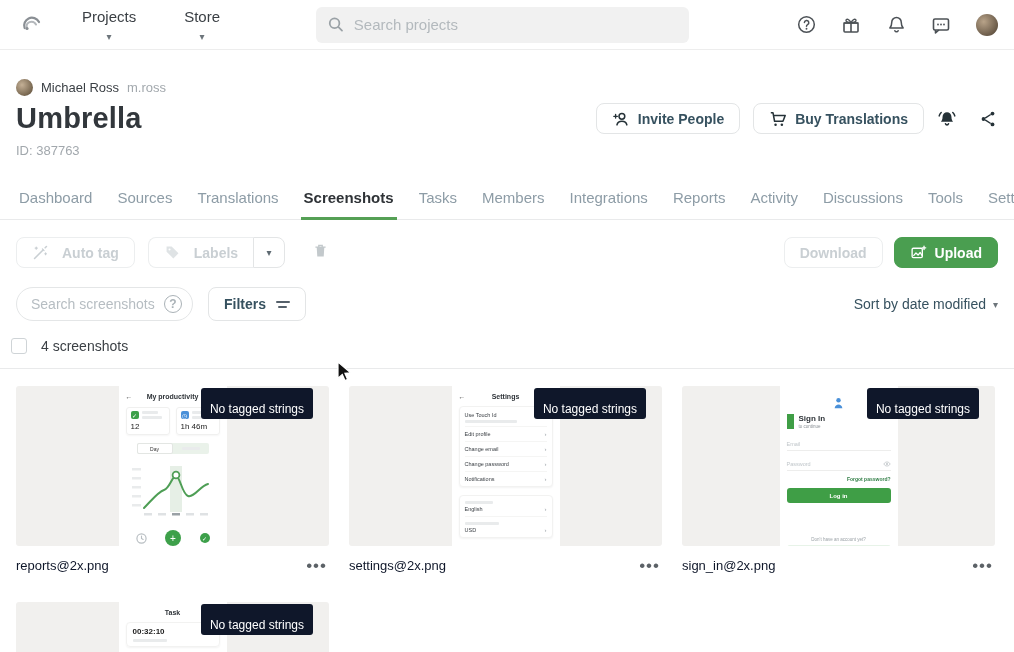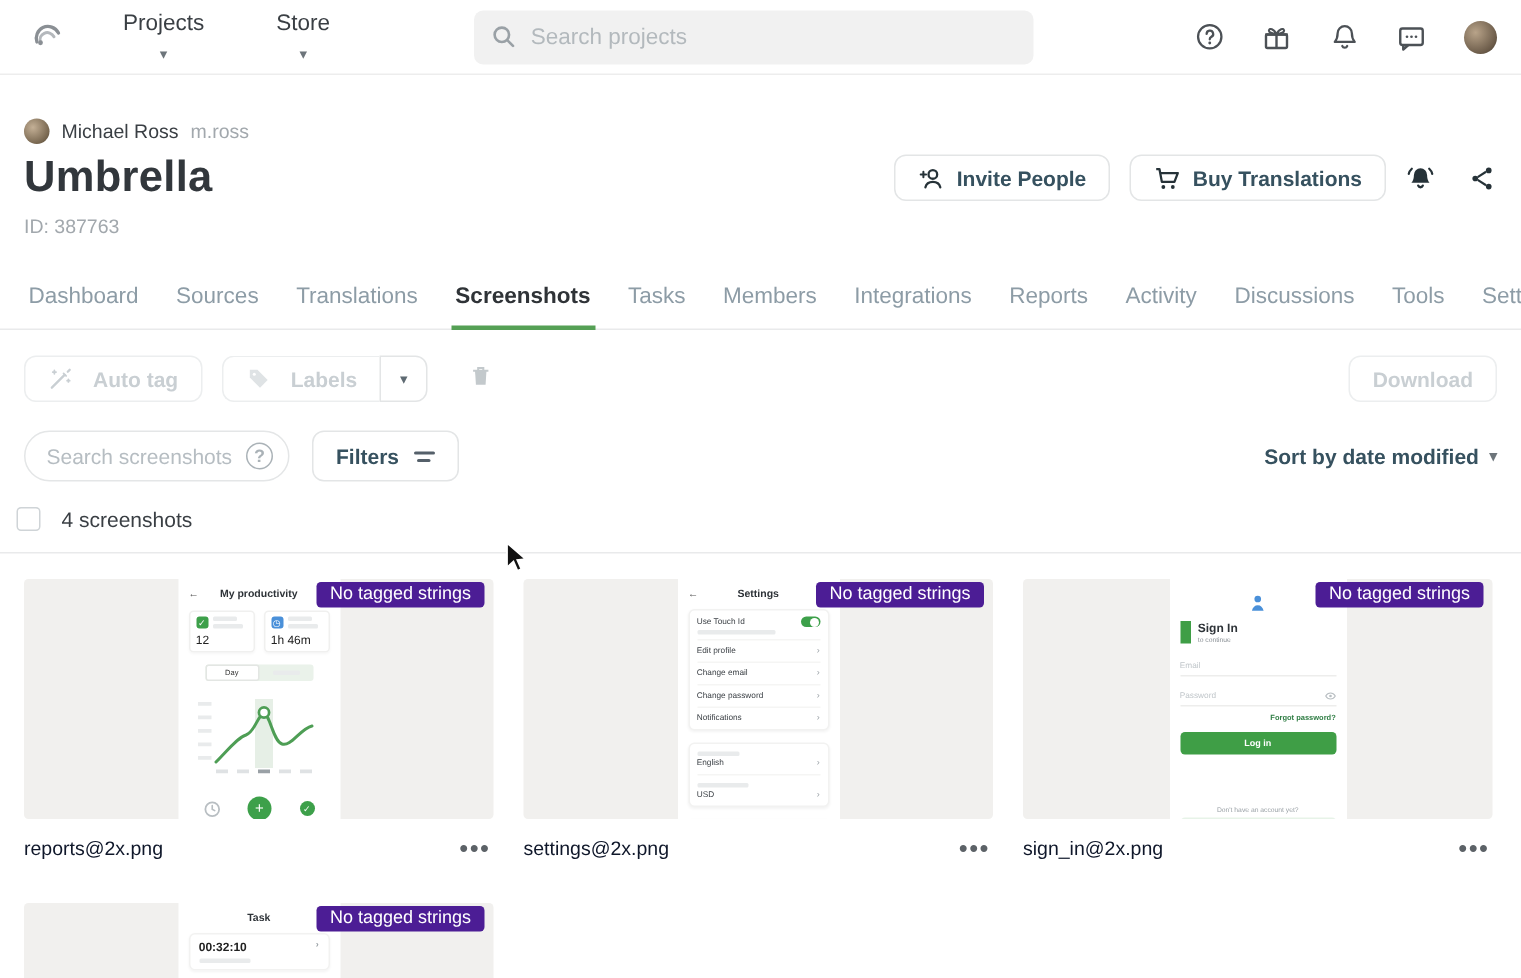--- a/index.html
+++ b/index.html
@@ -54,32 +54,32 @@
   
   .filter-row { margin-top:19px; display:flex; align-items:center; }
   .search-input { display:flex; align-items:center; width:177px; height:34px; border:1px solid #e4e6e7; border-radius:17px; padding:0 10px 0 14px; background:#fff; }
   .search-input input { border:none; outline:none; font-size:14px; color:#555; width:100%; font-family:"Liberation Sans", sans-serif; }
   .search-input input::placeholder { color:#b6bdc2; }
   .qmark { flex:none; width:18px; height:18px; border:1.5px solid #aab2b7; border-radius:50%; color:#aab2b7; font-size:12px; font-weight:700; display:flex; align-items:center; justify-content:center; cursor:pointer; }
   .filters-btn { margin-left:15px; height:34px; border-radius:8px; }
   .filter-glyph { display:inline-flex; flex-direction:column; gap:3px; margin-left:2px; }
   .filter-glyph i { display:block; height:2px; background:#55606a; border-radius:1px; }
   .filter-glyph i:nth-child(1){ width:14px; } .filter-glyph i:nth-child(2){ width:9px; margin-left:2px; }
-  .sort { margin-left:auto; display:flex; align-items:center; gap:7px; font-size:14px; color:#36515f; font-weight:700; cursor:pointer;text-align:center; }
+  .sort { margin-left:auto; display:flex; align-items:center; gap:7px; font-size:14px; color:#36515f; font-weight:400; cursor:pointer;text-align:center; }
 
   
   .selection-row { margin-top:14px; height:34px; display:flex; align-items:center; gap:14px; padding:0 16px 12px 11px; border-bottom:1px solid #e9eaeb; }
   .checkbox { width:16px; height:16px; border:1px solid #cfd4d7; border-radius:3px; background:#fff; cursor:pointer; }
   .sel-label { font-size:14px; color:#3a3f44; }
 
   
   .grid { margin-top:17px; display:grid; grid-template-columns:repeat(3,313px); column-gap:20px; row-gap:29px; padding:0 16px; }
   .card {}
   .thumb { position:relative; height:160px; background:#f1f0ee; border-radius:3px; cursor:pointer; overflow:hidden; }
-  .badge { position:absolute; top:2px; right:6px; background:#4c1d95; color:#fff; font-size:12px; padding:0 9px 3px; border-radius:3px; }
+  .badge { position:absolute; top:2px; right:16px; background:#0f172a; color:#fff; font-size:12px; padding:14px 9px 3px; border-radius:3px; }
   .caption { display:flex; align-items:center; justify-content:space-between; margin-top:12px; }
   .filename { font-size:13px; color:#0f172a; }
   .dots { font-size:17px; color:#5c6267; letter-spacing:1px; line-height:8px; cursor:pointer; padding:0 2px; }
 
   
   .phone { position:absolute; top:0; bottom:0; left:50%; transform:translateX(-50%); width:108px; background:#fff; padding:7px 7px 5px; font-family:"Liberation Sans", sans-serif; }
   .phone.wide { width:118px; }
   .mini-head { position:relative; text-align:center; font-size:7px; font-weight:700; color:#2e3338; }
   .mini-back { position:absolute; left:0; top:0; color:#555; font-size:7px; font-weight:400; }
   .gbar { background:#e9ebec; border-radius:1px; height:3px; }
@@ -278,20 +278,30 @@
     <span class="trash">
       <svg width="17" height="17" viewBox="0 0 20 20" fill="none">
           <path d="M4 6h12M8 6V4h4v2" stroke="#c3c9cc" stroke-width="1.6"></path>
           <path d="M5.5 6h9L13.8 17H6.2L5.5 6Z" fill="#c3c9cc"></path>
         </svg>
     </span>
     <div class="toolbar-right">
       <button class="btn disabled">
         <span>Download</span>
       </button>
+      <button class="btn upload">
+        <span class="bicon">
+          <svg width="17" height="17" viewBox="0 0 20 20" fill="none">
+              <rect x="2.5" y="5" width="12" height="11" rx="1.5" stroke="#fff" stroke-width="1.6"></rect>
+              <path d="m4 14 3-3.5 2.5 2.5L12 10l2.5 4" stroke="#fff" stroke-width="1.5" stroke-linejoin="round"></path>
+              <path d="M16.5 2.5v4M14.5 4.5h4" stroke="#fff" stroke-width="1.6" stroke-linecap="round"></path>
+            </svg>
+        </span>
+        <span>Upload</span>
+      </button>
     </div>
   </div>
 
   <div class="page filter-row">
     <div class="search-input">
       <input type="text" placeholder="Search screenshots" style="">
       <span class="qmark">?</span>
     </div>
     <button class="btn filters-btn">
       <span>Filters</span>

